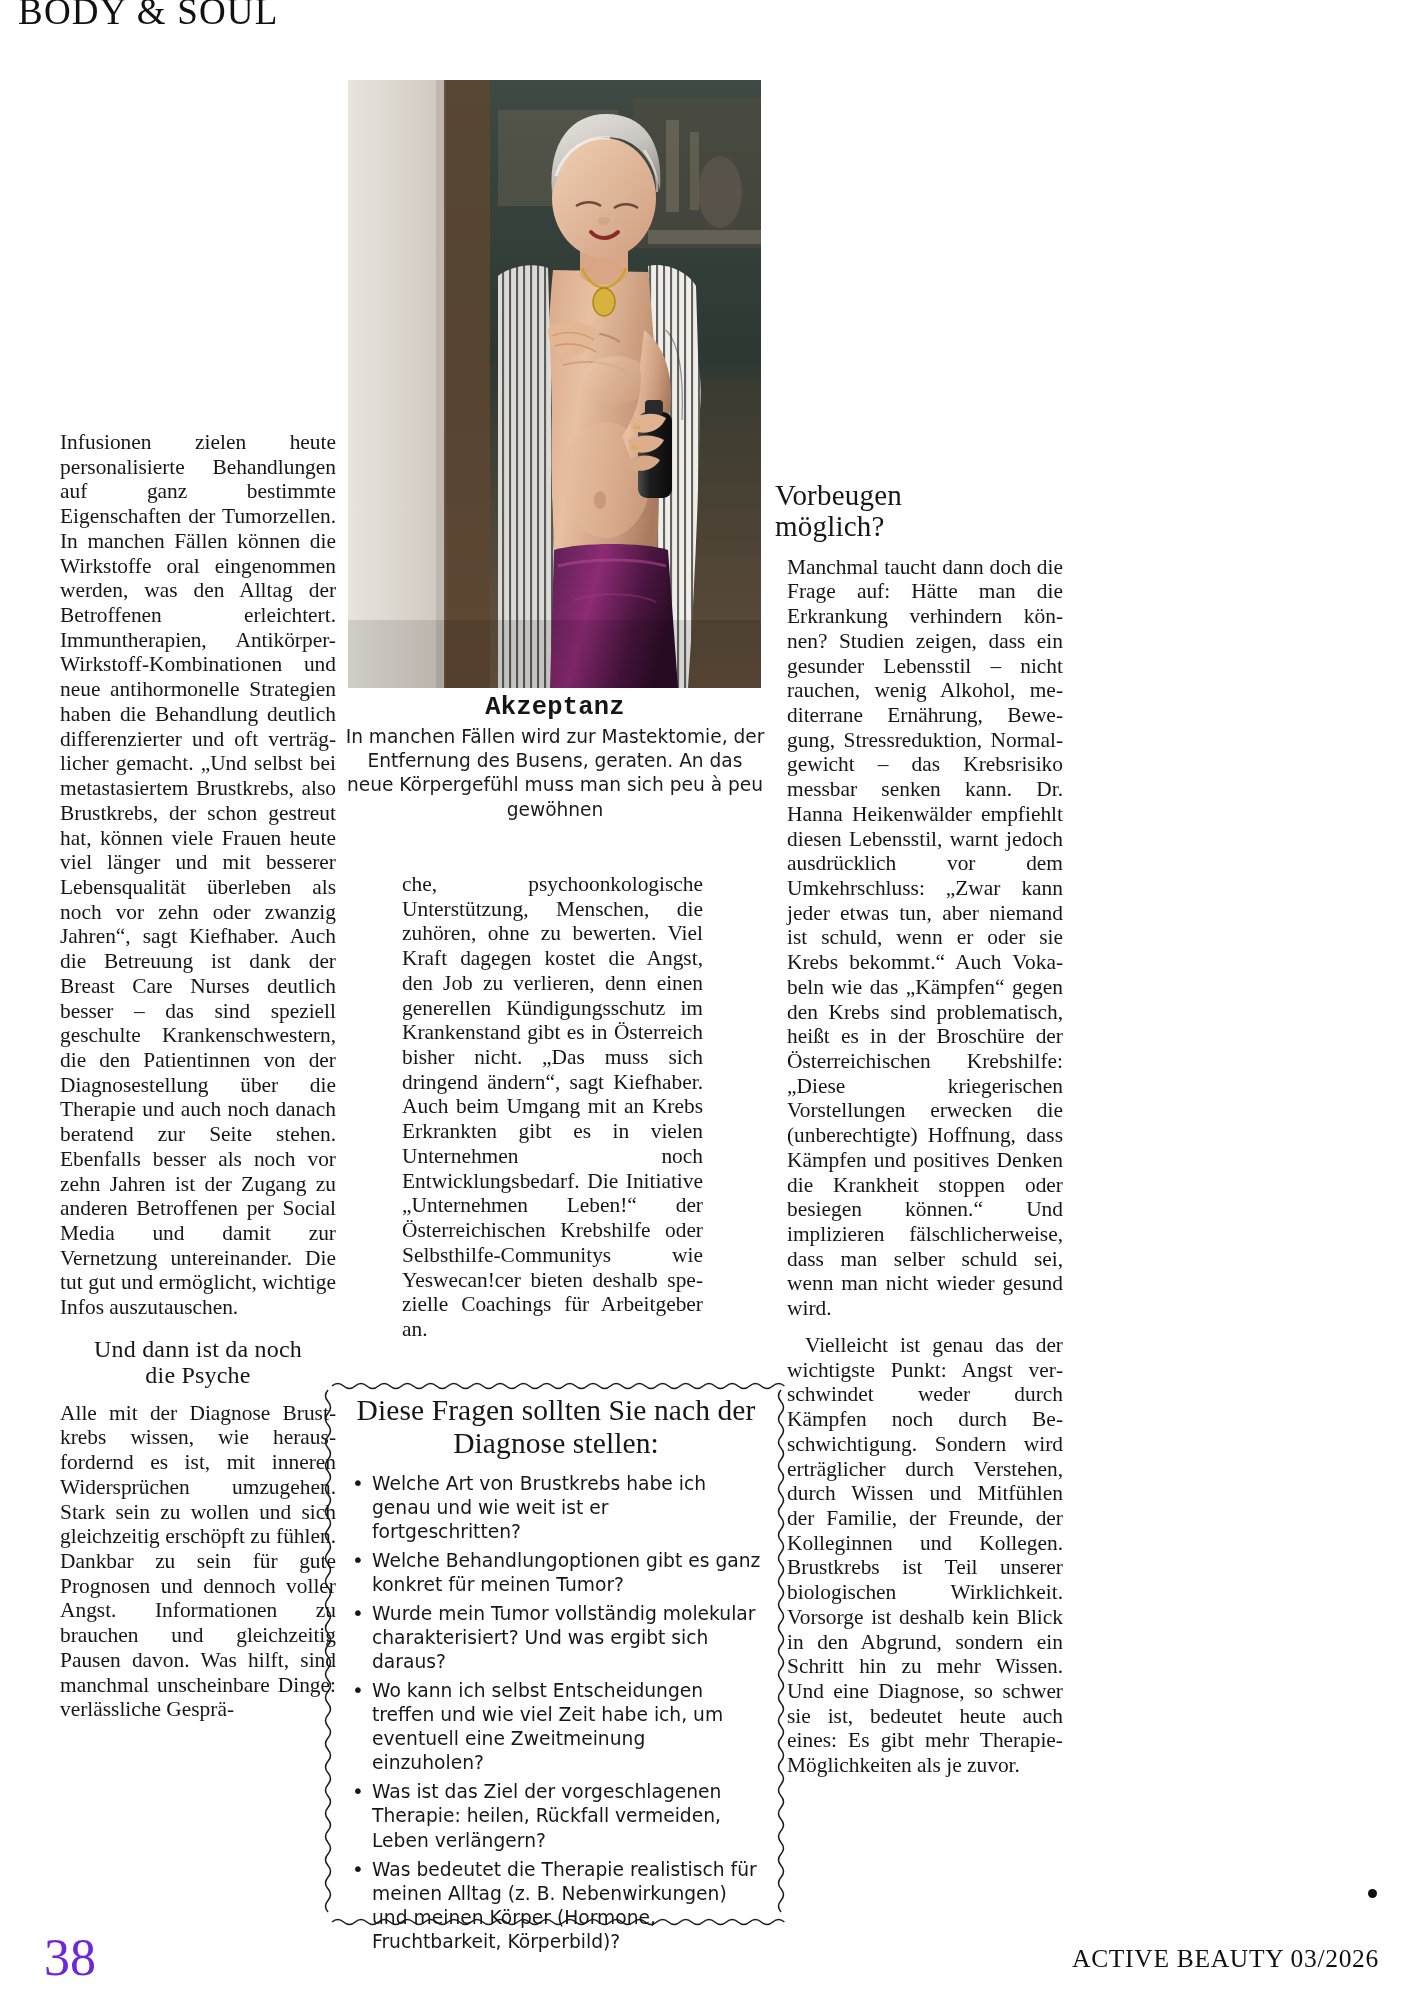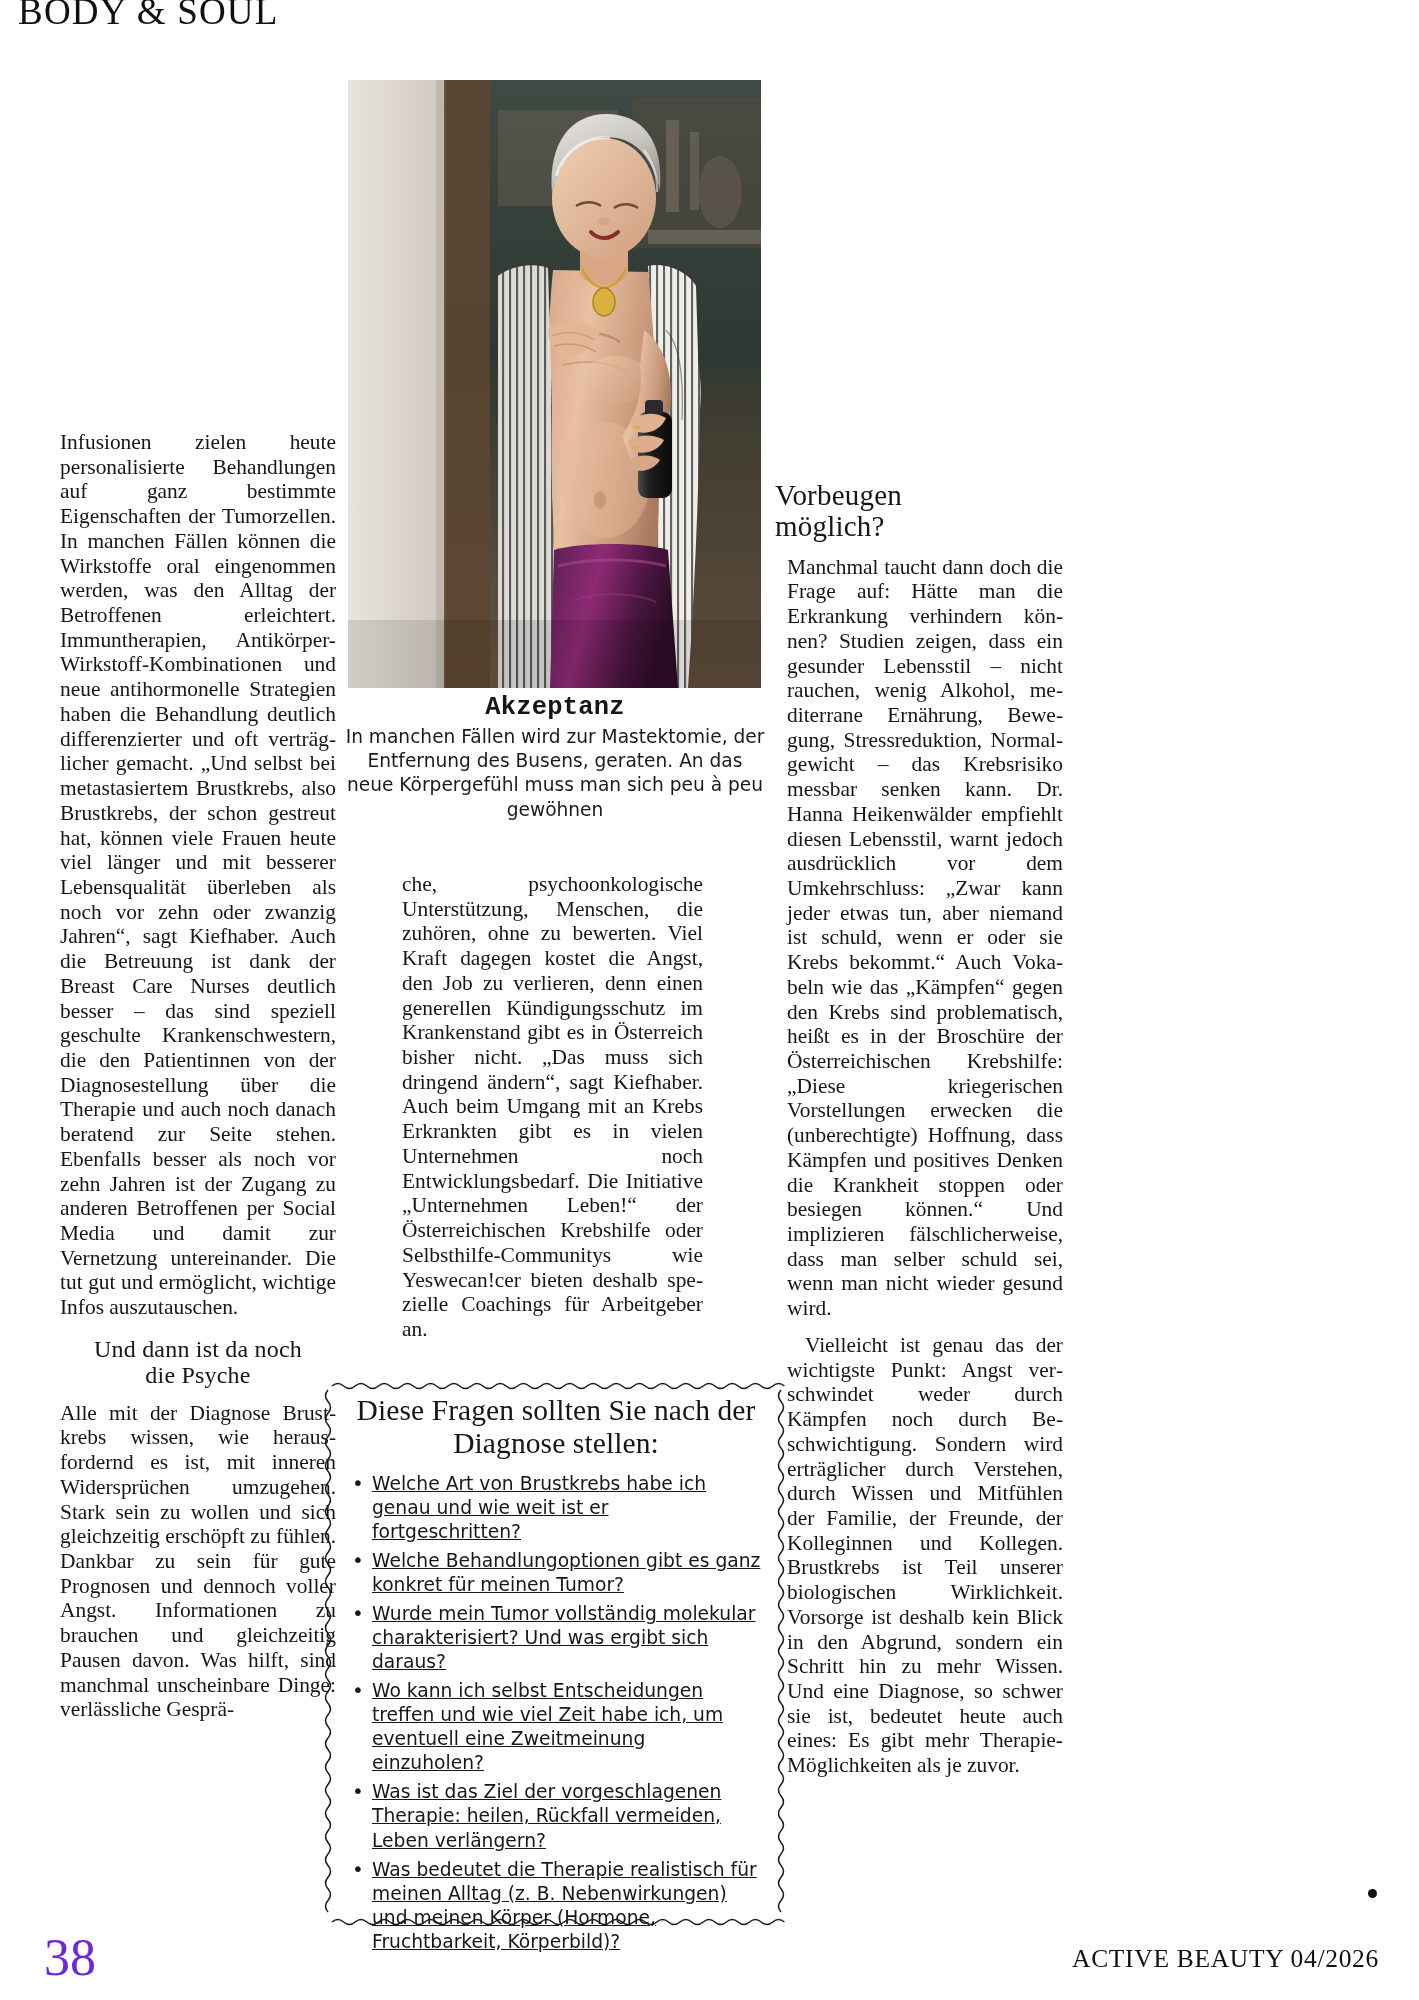--- a/index.html
+++ b/index.html
@@ -127,21 +127,20 @@
   }
   .qlist { list-style: none; margin: 0; padding: 0; }
   .qlist li {
     position: relative;
     font-family: "DejaVu Sans", sans-serif;
     font-size: 18.7px;
     line-height: 1.285;
     padding-left: 22px;
     margin-bottom: 5px;
     color: #171717;
-    text-decoration: underline;
   }
   .qlist li::before {
     content: "\2022";
     position: absolute;
     left: 2px;
     top: -1px;
     font-size: 20px;
     line-height: 1.25;
   }
 
@@ -352,13 +351,13 @@
       <li>Wo kann ich selbst Entscheidungen treffen und wie viel Zeit habe ich, um eventuell eine Zweit­meinung einzuholen?</li>
       <li>Was ist das Ziel der vorgeschlagenen Therapie: heilen, Rückfall vermeiden, Leben verlängern?</li>
       <li>Was bedeutet die Therapie realistisch für meinen Alltag (z. B. Nebenwirkungen) und meinen Körper (Hormone, Fruchtbarkeit, Körperbild)?</li>
     </ul>
   </div>
 </div>
 
 <div class="endmark"></div>
 
 <div class="folio">38</div>
-<div class="issue">ACTIVE BEAUTY 04/2026</div>
+<div class="issue">ACTIVE BEAUTY 03/2026</div>
 
 </body></html>

